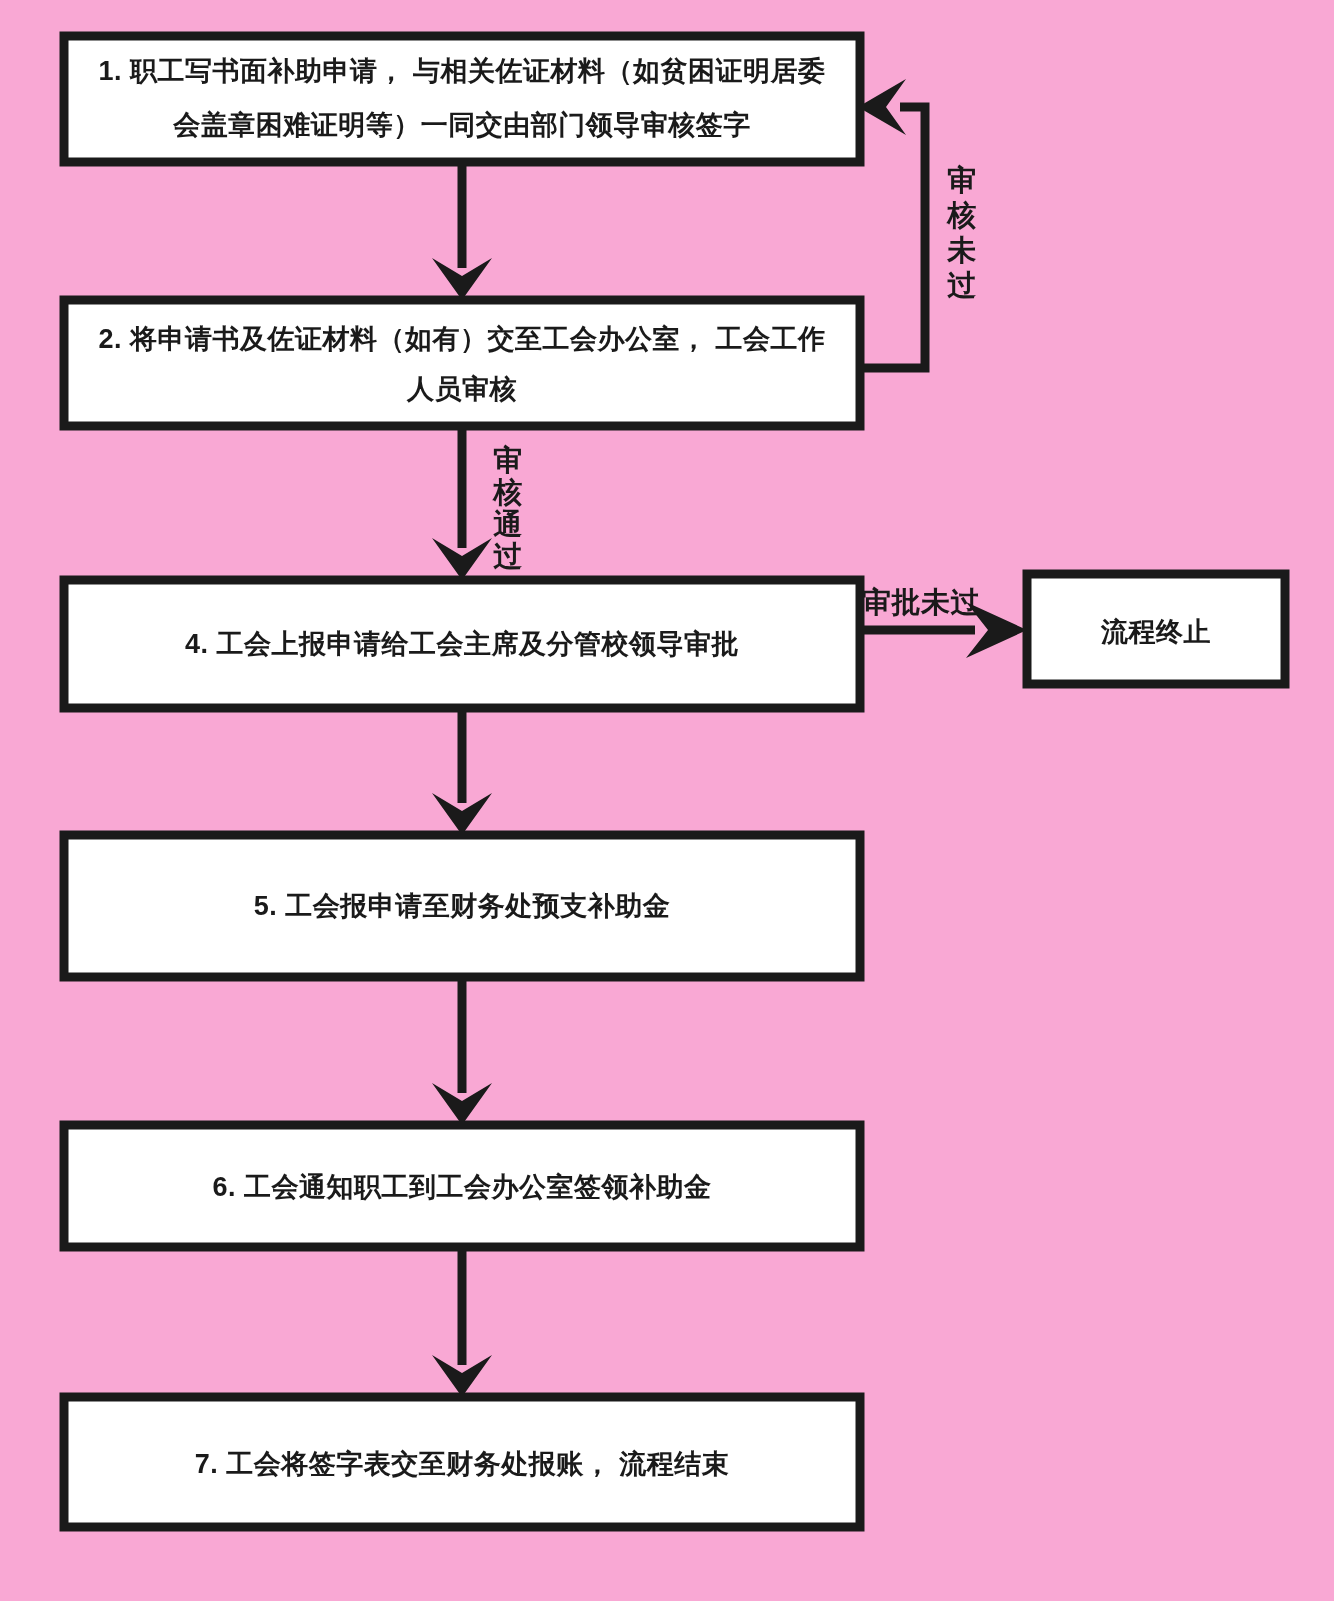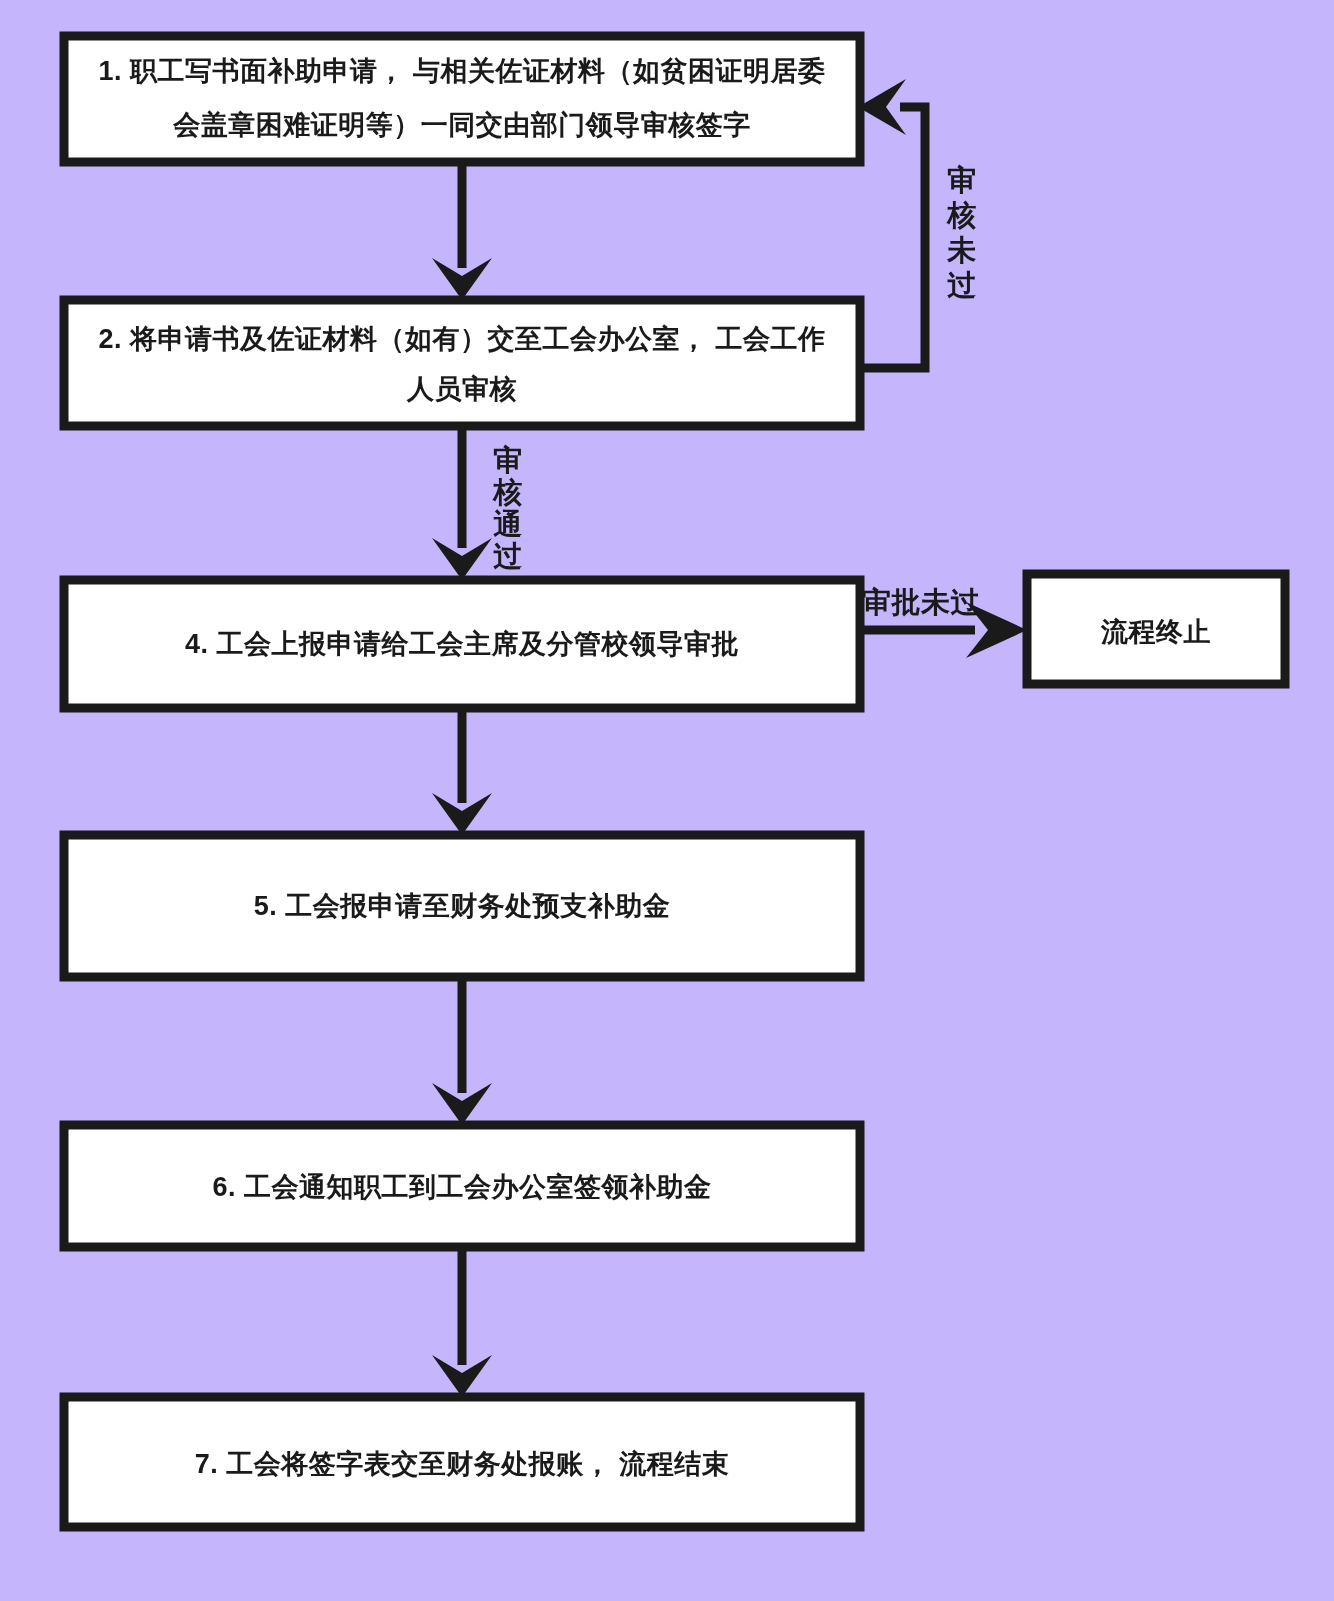--- a/index.html
+++ b/index.html
@@ -11,21 +11,21 @@
   body {
     width: 1334px;
     height: 1601px;
     font-family: "Liberation Sans", "DejaVu Sans", sans-serif;
     overflow: hidden;
   }
   #flowchart-root {
     position: relative;
     width: 1334px;
     height: 1601px;
-    background: #c4b5fd;
+    background: #f9a8d4;
   }
   svg.flow-svg {
     position: absolute;
     top: 0;
     left: 0;
     width: 1334px;
     height: 1601px;
     display: block;
   }
   .node-rect {

